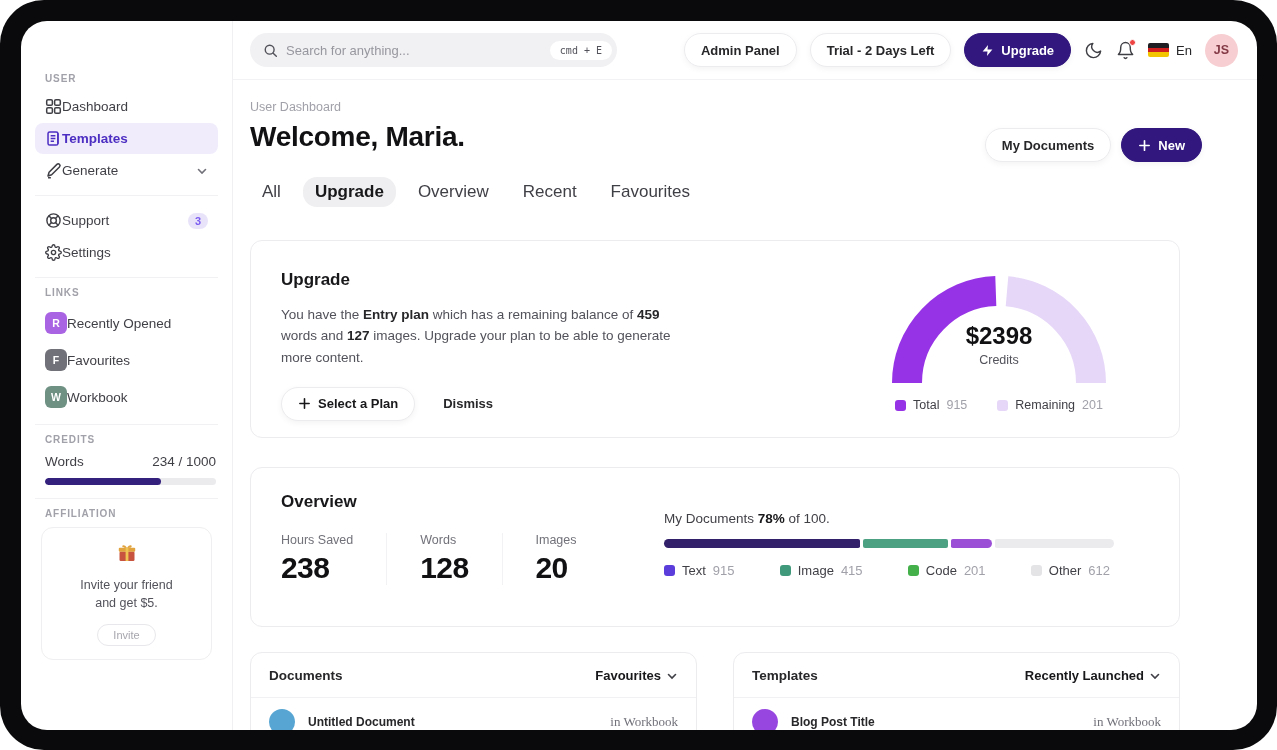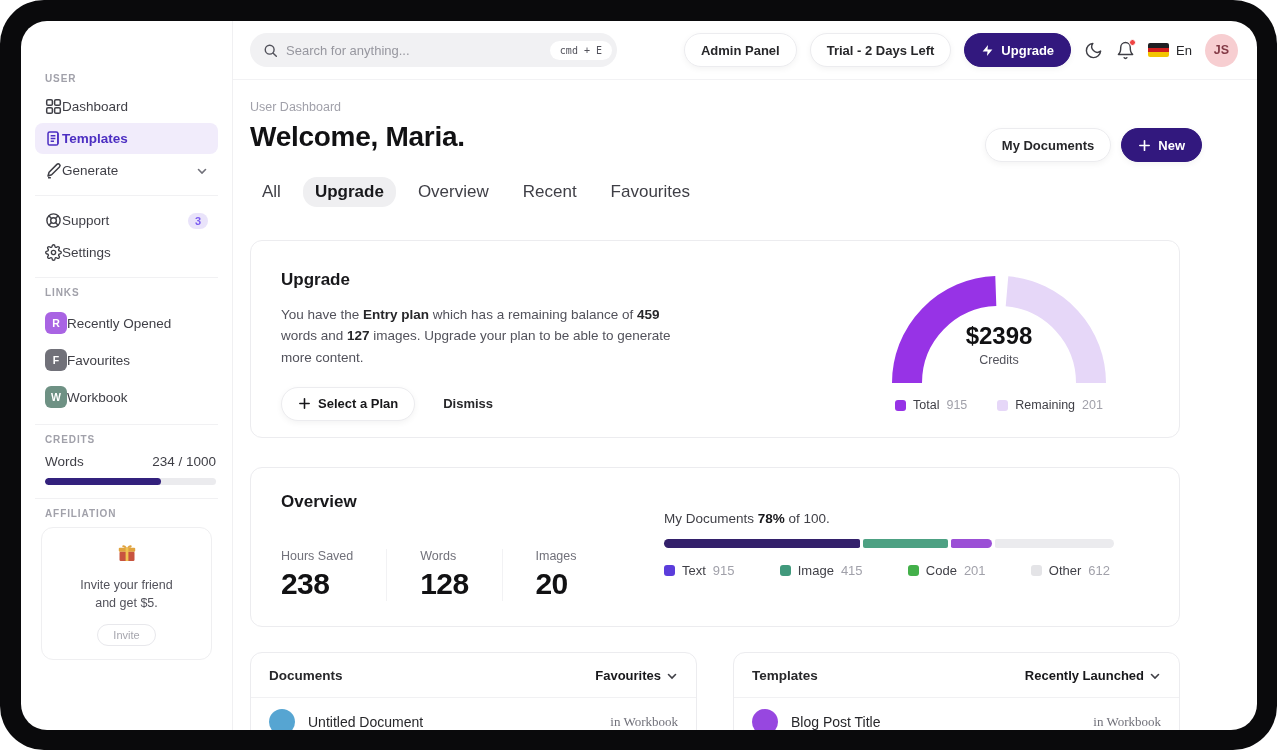--- a/index.html
+++ b/index.html
@@ -69,21 +69,21 @@
   .gauge-block { margin-left:auto; margin-right:40px; width:220px; text-align:center; margin-top:2px; }
   .gauge-wrap { position:relative; width:216px; height:114px; margin:0 auto; }
   .gauge-value { position:absolute; left:0; right:0; top:50px; font-size:24px; font-weight:800; color:#111113; }
   .gauge-sub { position:absolute; left:0; right:0; top:81px; font-size:12.5px; color:#52525b; }
   .gauge-legend { display:flex; justify-content:center; gap:30px; margin-top:12px; font-size:12.5px;text-align:center; }
   .legend-item { display:flex; align-items:center; gap:7px; color:#3f3f46; white-space:nowrap; }
   .legend-sq { width:11px; height:11px; border-radius:3px; flex:none; }
   .legend-val { color:#a1a1aa; }
 
   .overview-card { width:930px; height:160px; margin-top:29px; padding:24px 30px; display:flex; }
-  .stats { display:flex; margin-top:37px; }
+  .stats { display:flex; margin-top:21px; }
   .stat { padding-right:33px; margin-right:33px; border-right:1px solid #f2f2f4; }
   .stat:last-child { border-right:0; }
   .stat-label { font-size:12.5px; color:#71717a; }
   .stat-value { font-size:30px; font-weight:800; color:#111113; margin-top:4px; letter-spacing:-.02em; }
   .ov-right { margin-left:auto; width:450px; margin-right:35px; padding-top:19px; }
   .progress-text { font-size:13.5px; color:#3f3f46; }
   .progress-text b { color:#18181b; }
   .stack-bar { display:flex; margin-top:13px; height:9px; gap:3px; }
   .stack-bar i { display:block; height:100%; }
   .seg1 { width:43.5%; background:#33206b; border-radius:5px 2px 2px 5px; }
@@ -94,21 +94,21 @@
 
   .bottom-row { display:flex; gap:36px; width:930px; margin-top:25px; }
   .list-card { flex:1; }
   .list-head { display:flex; align-items:center; padding:15px 18px 14px; }
   .list-title { font-size:13.5px; font-weight:600; color:#27272a; }
   .list-filter { margin-left:auto; font-size:13px; font-weight:600; color:#18181b; display:flex; align-items:center; gap:5px; cursor:pointer; }
   .list-filter svg { width:12px; height:12px; color:#3f3f46; }
   .list-div { height:1px; background:#f1f1f3; }
   .list-row { display:flex; align-items:center; padding:11px 18px; gap:13px; cursor:pointer; }
   .row-avatar { width:26px; height:26px; border-radius:50%; flex:none; }
-  .row-name { font-size:14px; font-weight:400; color:#27272a; }
+  .row-name { font-size:12px; font-weight:700; color:#27272a; }
   .row-loc { margin-left:auto; font-size:13px; color:#71717a;font-family:Liberation Serif, serif; }
 </style>
 </head>
 <body>
 
 <div class="bezel"></div>
 <div class="app">
 
   <aside class="sidebar">
     <div class="side-label">USER</div>

